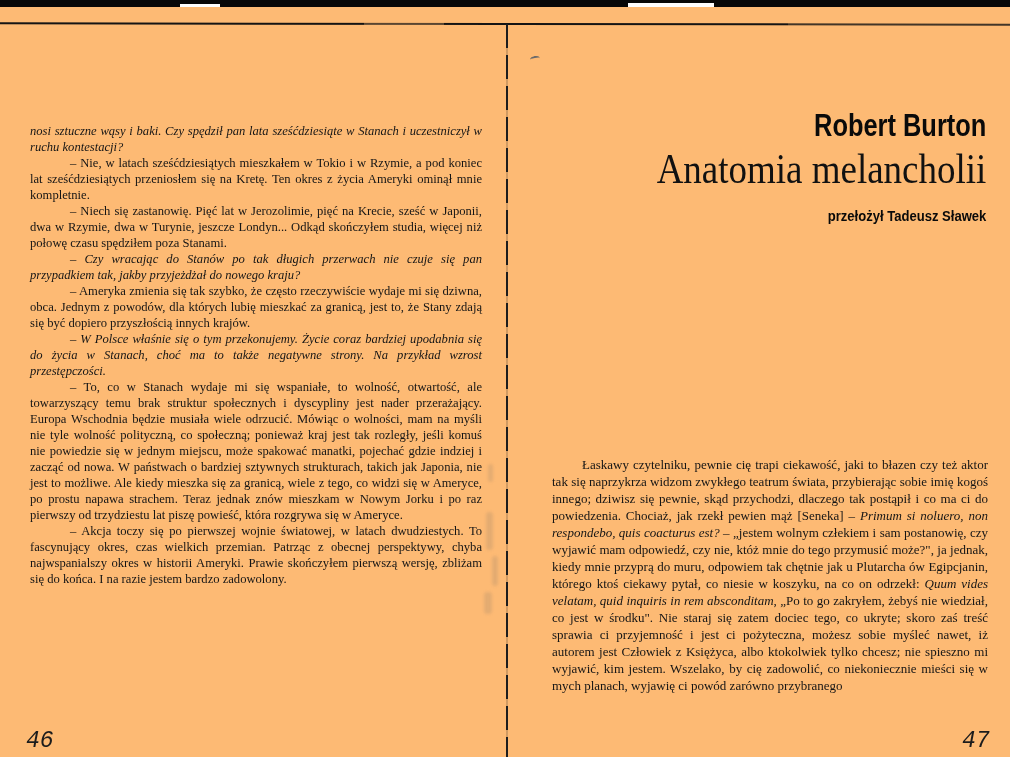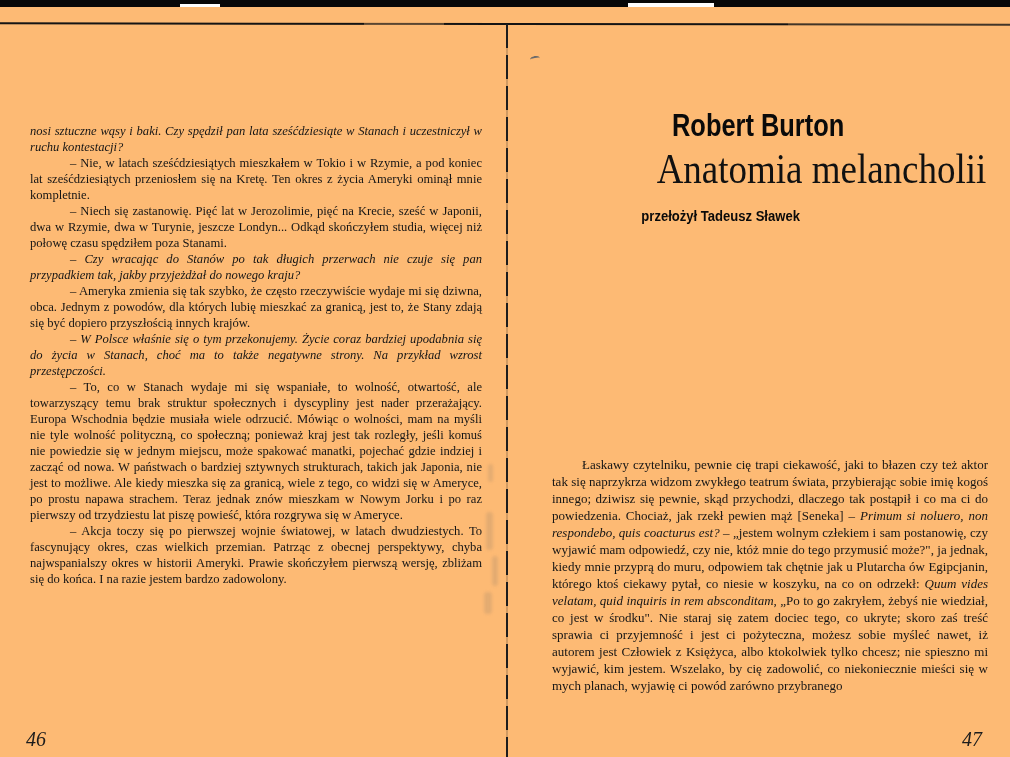--- a/index.html
+++ b/index.html
@@ -43,21 +43,21 @@
   .right-text{
     position:absolute;left:552px;top:456px;width:436px;
     font-size:13px;line-height:17px;
   }
   .para{margin:0;text-align:justify;}
   .para.indent{text-indent:40px;font-family:Liberation Serif, serif;}
   .right-text .para.indent{text-indent:30px;}
   .italic{font-style:italic;}
 
   
-  .title-block{position:absolute;right:24px;top:110px;}
+  .title-block{position:absolute;right:24px;top:110px;text-align:right;}
   .author{
     font-family:"Liberation Sans",sans-serif;font-weight:bold;
     font-size:31px;line-height:32px;color:#0a0a0a;
     transform:scaleX(0.82);transform-origin:100% 50%;
     white-space:nowrap;margin:0;
   }
   .book-title{
     font-family:"Liberation Serif",serif;font-weight:400;
     font-size:43px;line-height:46px;color:#111;
     transform:scaleX(0.86);transform-origin:100% 50%;
@@ -65,22 +65,22 @@
   }
   .translator{
     font-family:"Liberation Sans",sans-serif;font-weight:bold;
     font-size:14.5px;line-height:16px;color:#0a0a0a;
     transform:scaleX(0.9);transform-origin:100% 50%;
     white-space:nowrap;margin:16px 0 0 0;
   }
 
   .pagenum{
     position:absolute;top:728px;
-    font-family:Liberation Serif, serif;font-style:italic;
-    font-size:20px;color:#1c1c1c;
+    font-family:Liberation Mono, monospace;font-style:italic;
+    font-size:23px;color:#1c1c1c;
   }
   .pagenum.left{left:26px;}
   .pagenum.right{left:962px;}
 </style>
 </head>
 <body>
 
 <div class="scan">
 
   <div class="top-bar">

